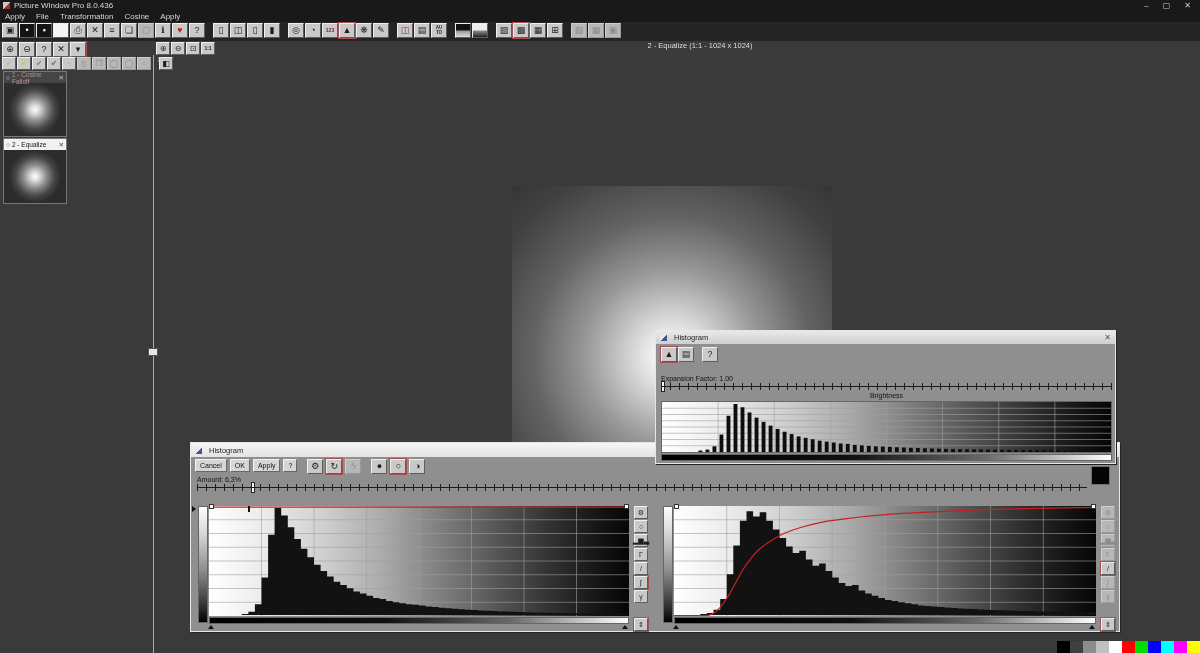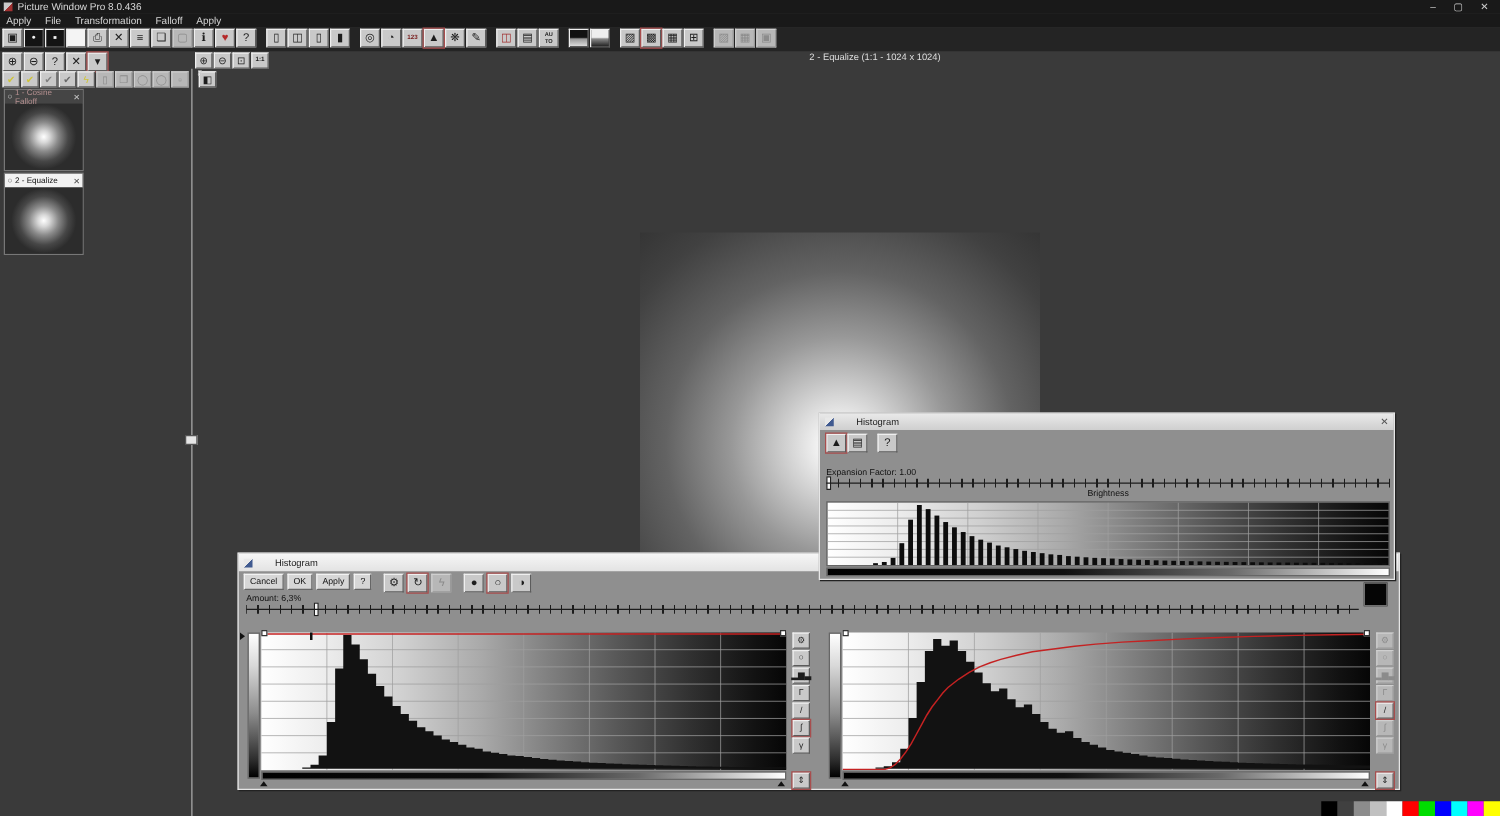--- a/index.html
+++ b/index.html
@@ -34,21 +34,21 @@
   .thumbimg{width:62px;height:53px;background:radial-gradient(circle 26px at 50% 50%,#ffffff 0%,#d8d8d8 18%,#8a8a8a 45%,#474747 75%,#2c2c2c 100%);}
   
   .splitter{left:153px;top:55px;width:1px;height:598px;background:#ababab;}
   .splithandle{left:148px;top:348px;width:10px;height:8px;background:#e6e6e6;border:1px solid #555;}
   
   .caption{left:560px;top:41px;width:280px;text-align:center;color:#dedede;font-size:7.5px;}
   .mainimage{left:512px;top:186px;width:320px;height:258px;
     background:radial-gradient(circle 290px at 50% 66%,#ffffff 0%,#f2f2f2 6%,#cdcdcd 16%,#989898 30%,#636363 48%,#414141 68%,#303030 86%,#2a2a2a 100%);}
   
   .dlg{background:#8f8f8f;border:1px solid #e6e6e6;box-shadow:1px 1px 0 #222;}
-  .dlgtitle{height:13px;background:linear-gradient(#e9e9e9,#cfcfcf);display:flex;align-items:center;gap:18px;padding:0 4px;font-size:7.5px;color:#222;}
+  .dlgtitle{height:13px;background:linear-gradient(#e9e9e9,#cfcfcf);display:flex;align-items:center;gap:7px;padding:0 4px;font-size:7.5px;color:#222;}
   .dlgicon{width:7px;height:7px;background:linear-gradient(135deg,#e8e8e8 50%,#405a90 50%);flex:none;}
   .dlgx{margin-left:auto;color:#555;font-size:8px;cursor:pointer;}
   .lbl{font-size:7px;color:#111;}
   .slider{height:7px;position:relative;
     background:repeating-linear-gradient(90deg,#1c1c1c 0 1px,rgba(0,0,0,0) 1px 9px);}
   .slider::after{content:"";position:absolute;left:0;right:0;top:3px;height:1px;background:#1c1c1c;}
   .sthumb{position:absolute;top:-2px;width:4px;height:11px;background:#f8f8f8;border:1px solid #222;}
   .pushbtn{height:13px;background:#d6d6d6;border:1px solid;border-color:#f2f2f2 #666 #666 #f2f2f2;
      font-size:7px;color:#111;display:flex;align-items:center;justify-content:center;padding:0 4px;cursor:pointer;}
   
@@ -74,21 +74,21 @@
     <span>–</span>
     <span>▢</span>
     <span>✕</span>
   </span>
 </div>
 
 <div class="abs menubar" id="menubar">
     <span>Apply</span>
     <span>File</span>
     <span>Transformation</span>
-    <span>Falloff</span>
+    <span>Cosine</span>
     <span>Apply</span>
   </div>
 
 <div class="abs tbstrip"></div>
 <div class="abs row" style="left:2px;top:23px;" id="toolbar-row1">
     <div class="btn">
       <span>▣</span>
     </div>
     <div class="btn dark">
       <span>•</span>

